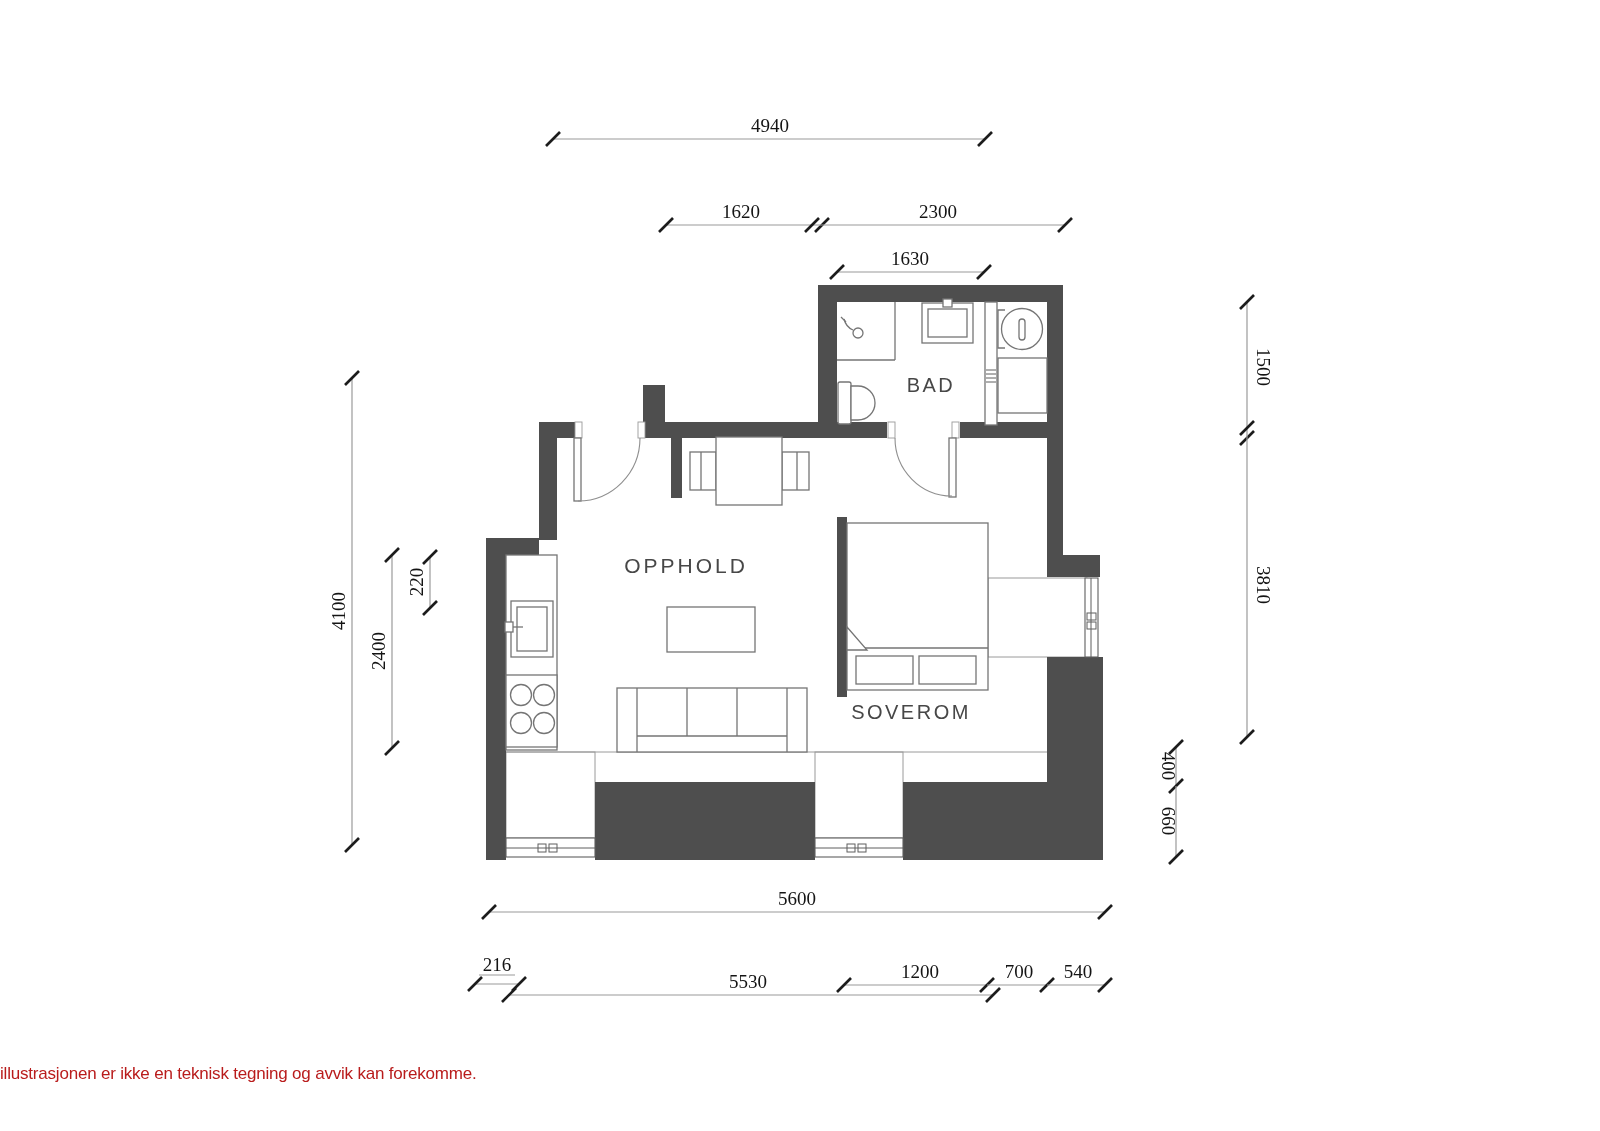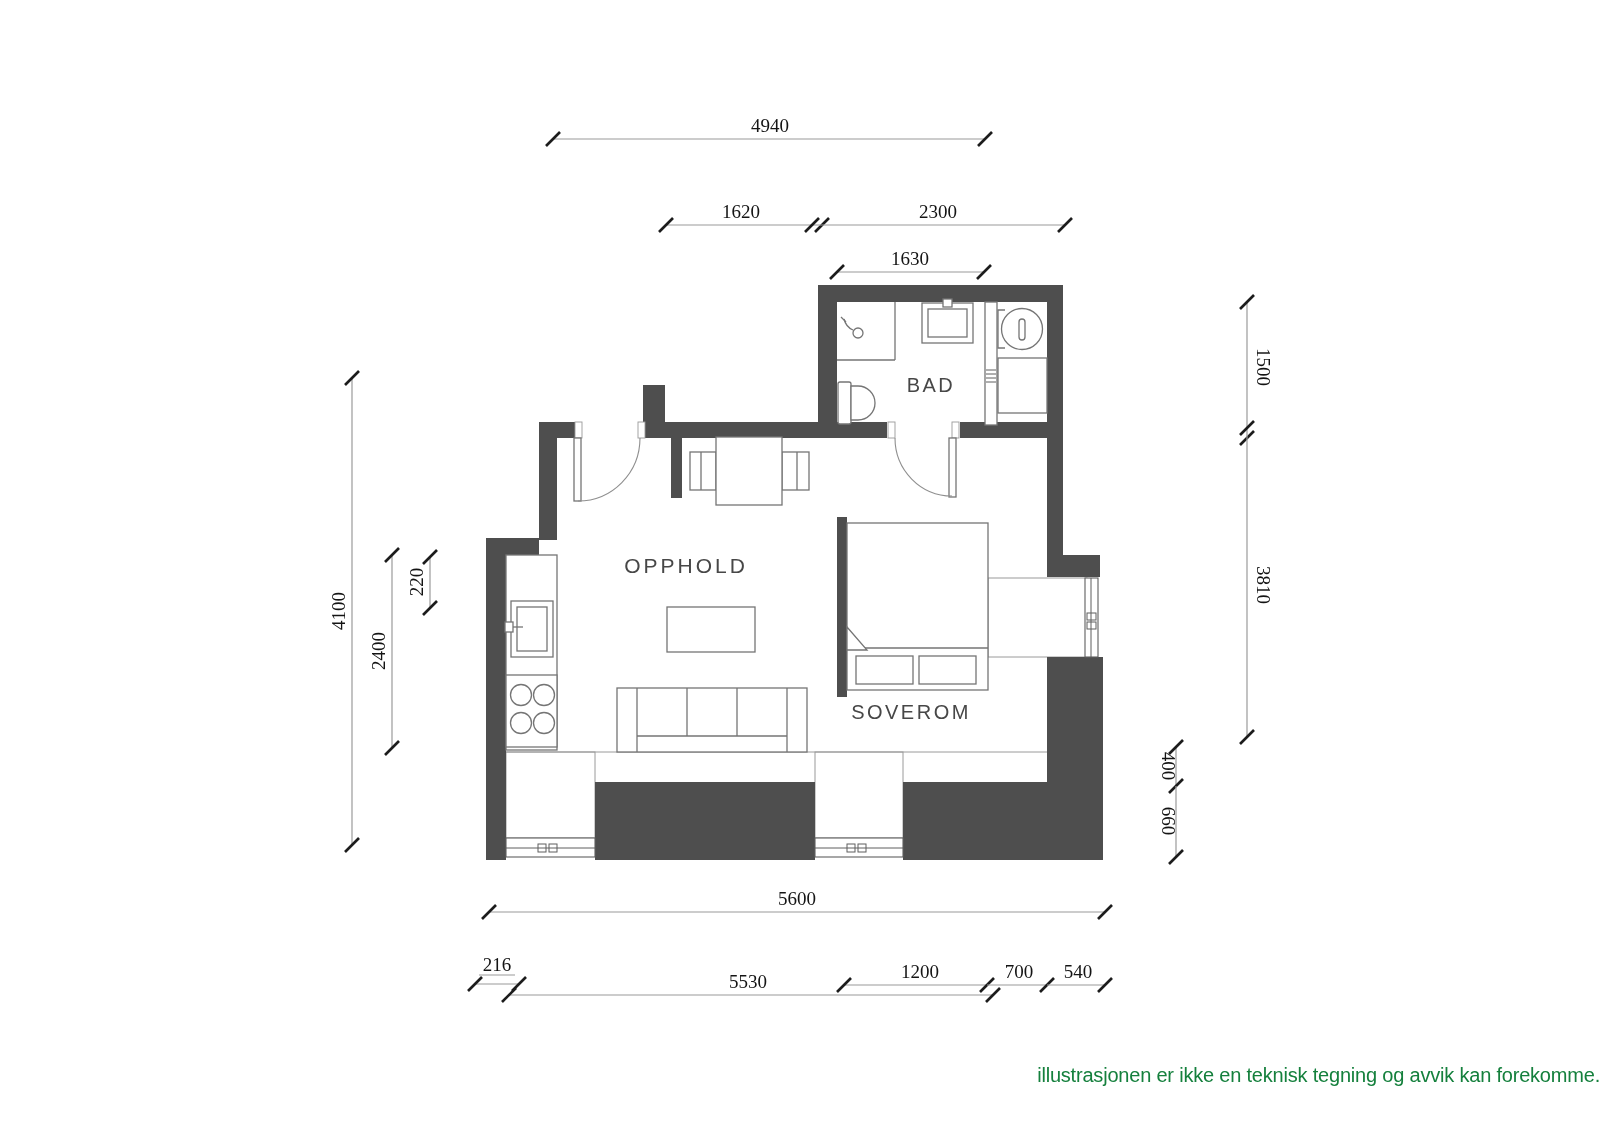--- a/index.html
+++ b/index.html
@@ -12,22 +12,22 @@
   .room-label{font-family:"Liberation Sans",sans-serif;fill:#474747;text-anchor:middle;font-weight:400;}
   .wall{fill:#4e4e4e;stroke:none;}
   .furn{fill:#ffffff;stroke:#757575;stroke-width:1.3;}
   .furn-line{stroke:#757575;stroke-width:1.3;fill:none;}
   .thin{stroke:#9a9a9a;stroke-width:1;fill:none;}
   .floor{fill:#ffffff;stroke:#9a9a9a;stroke-width:1;}
   .jamb{fill:#ffffff;stroke:#9a9a9a;stroke-width:0.9;}
   .door-arc{stroke:#8f8f8f;stroke-width:1.1;fill:none;}
   .win{fill:#ffffff;stroke:#5f5f5f;stroke-width:1.1;}
   .win-l{stroke:#5f5f5f;stroke-width:1;fill:none;}
-  .note{position:absolute;left:0;top:1064px;width:100%;text-align:right;
-        font-size:20px;color:#15803d;letter-spacing:-0.2px;}
+  .note{position:absolute;left:0;top:1064px;width:100%;text-align:left;
+        font-size:17px;color:#b91c1c;letter-spacing:-0.2px;}
 </style>
 </head>
 <body>
 
 <div class="canvas">
   <svg width="1600" height="1131" viewBox="0 0 1600 1131">
 
     <g>
       <rect class="floor" x="506" y="752" width="89" height="86"></rect>
       <rect class="floor" x="815" y="752" width="88" height="86"></rect>

